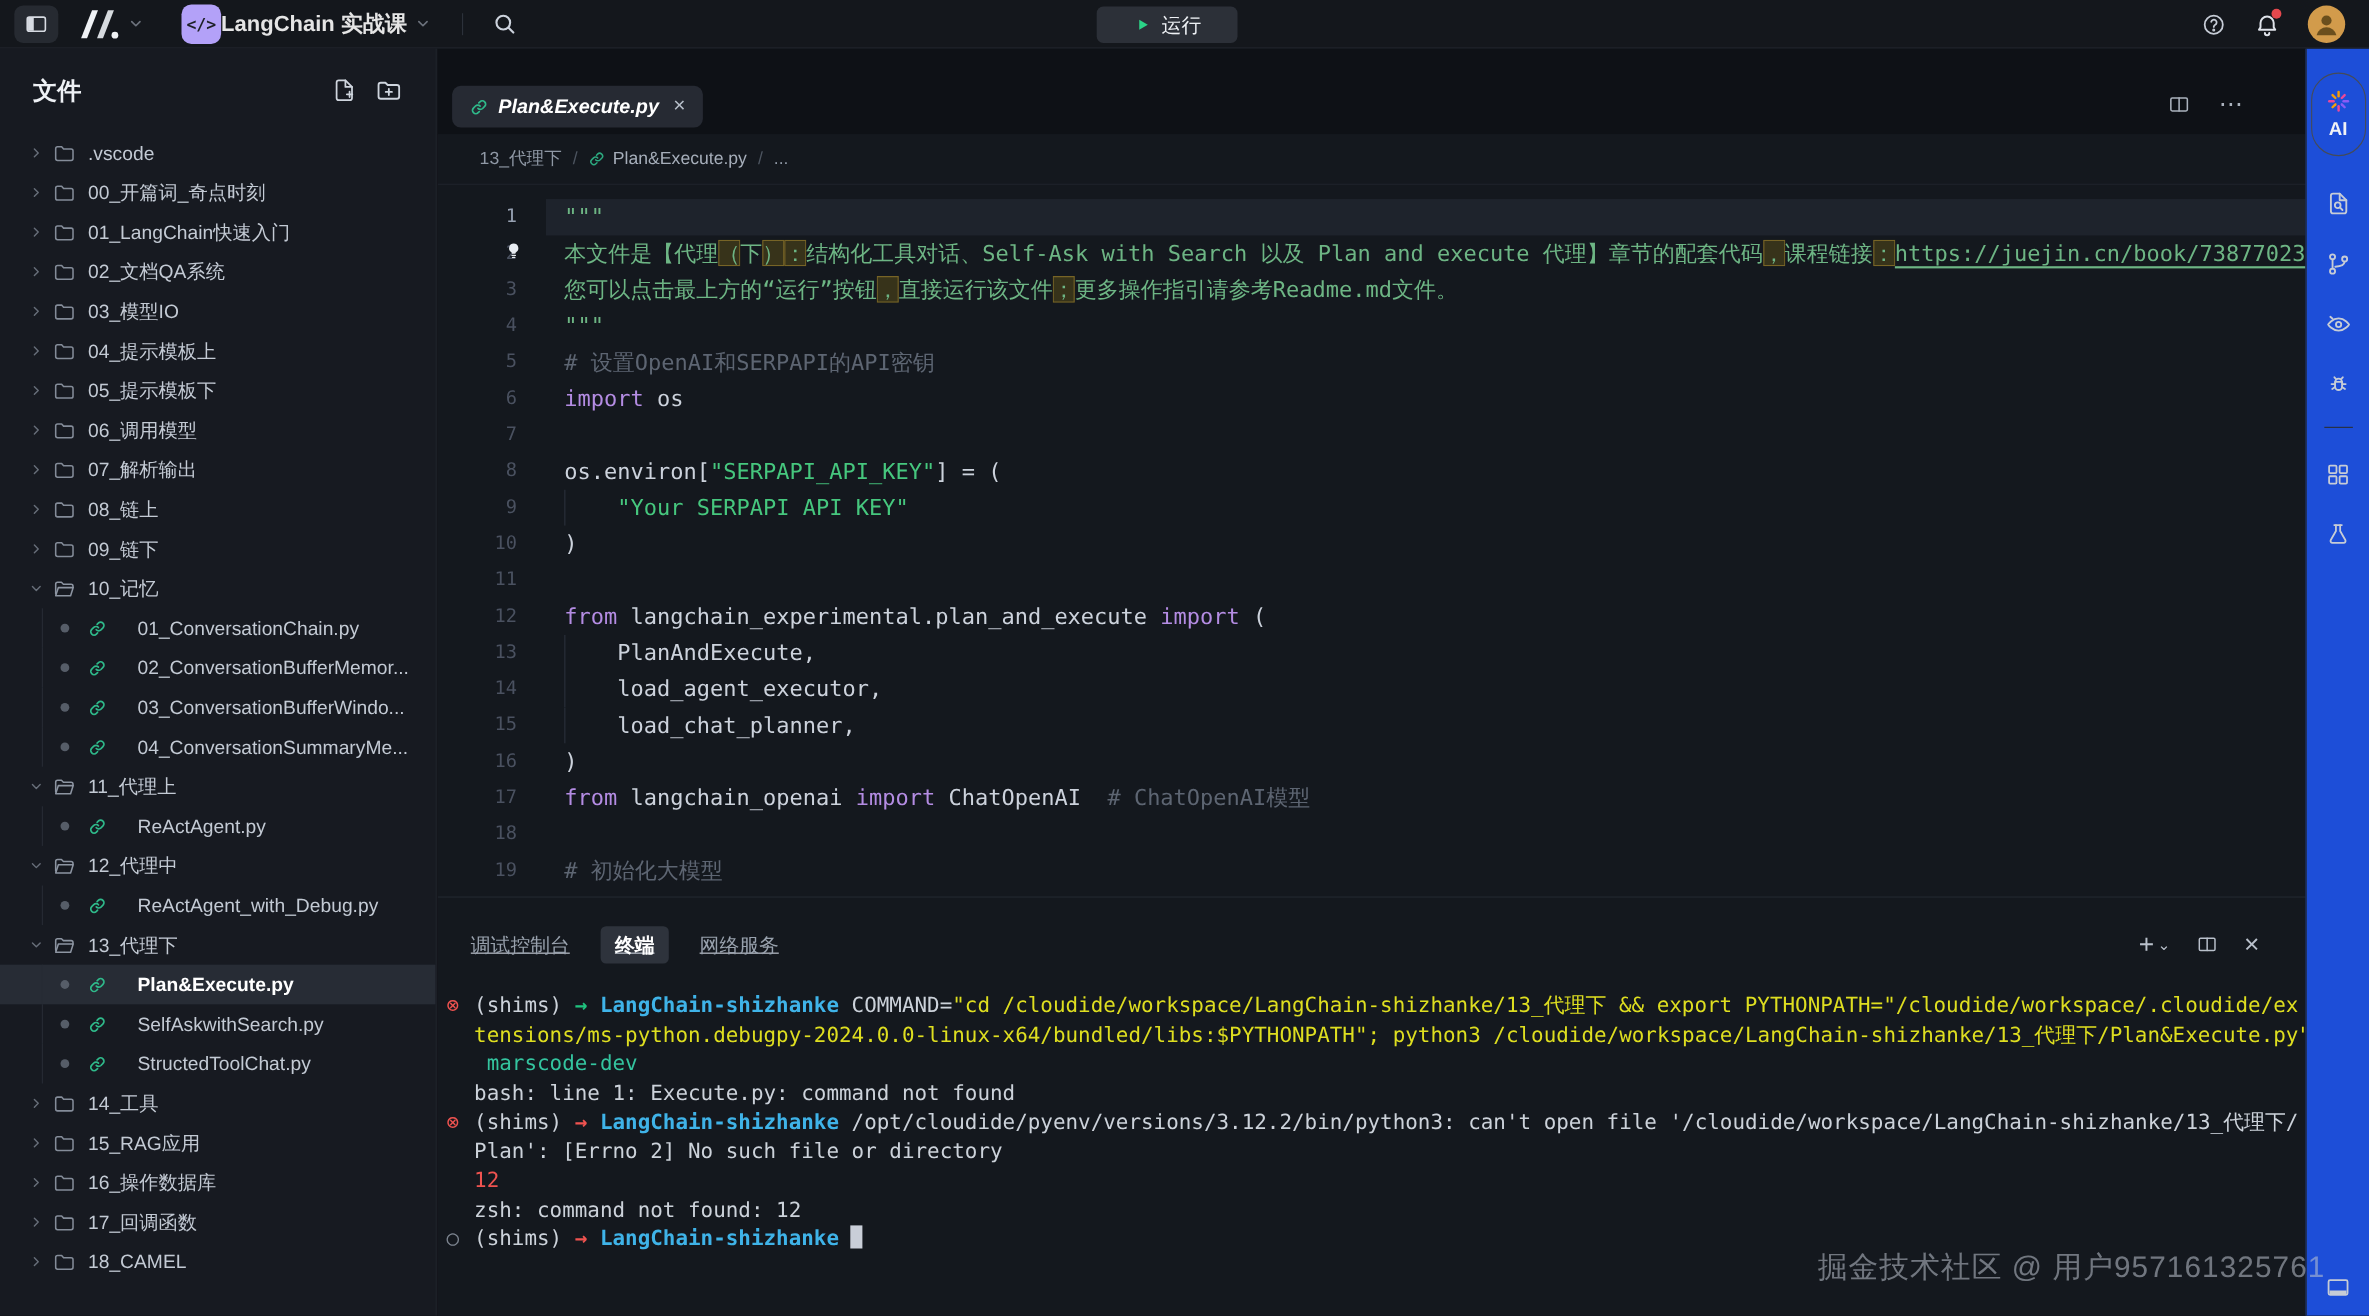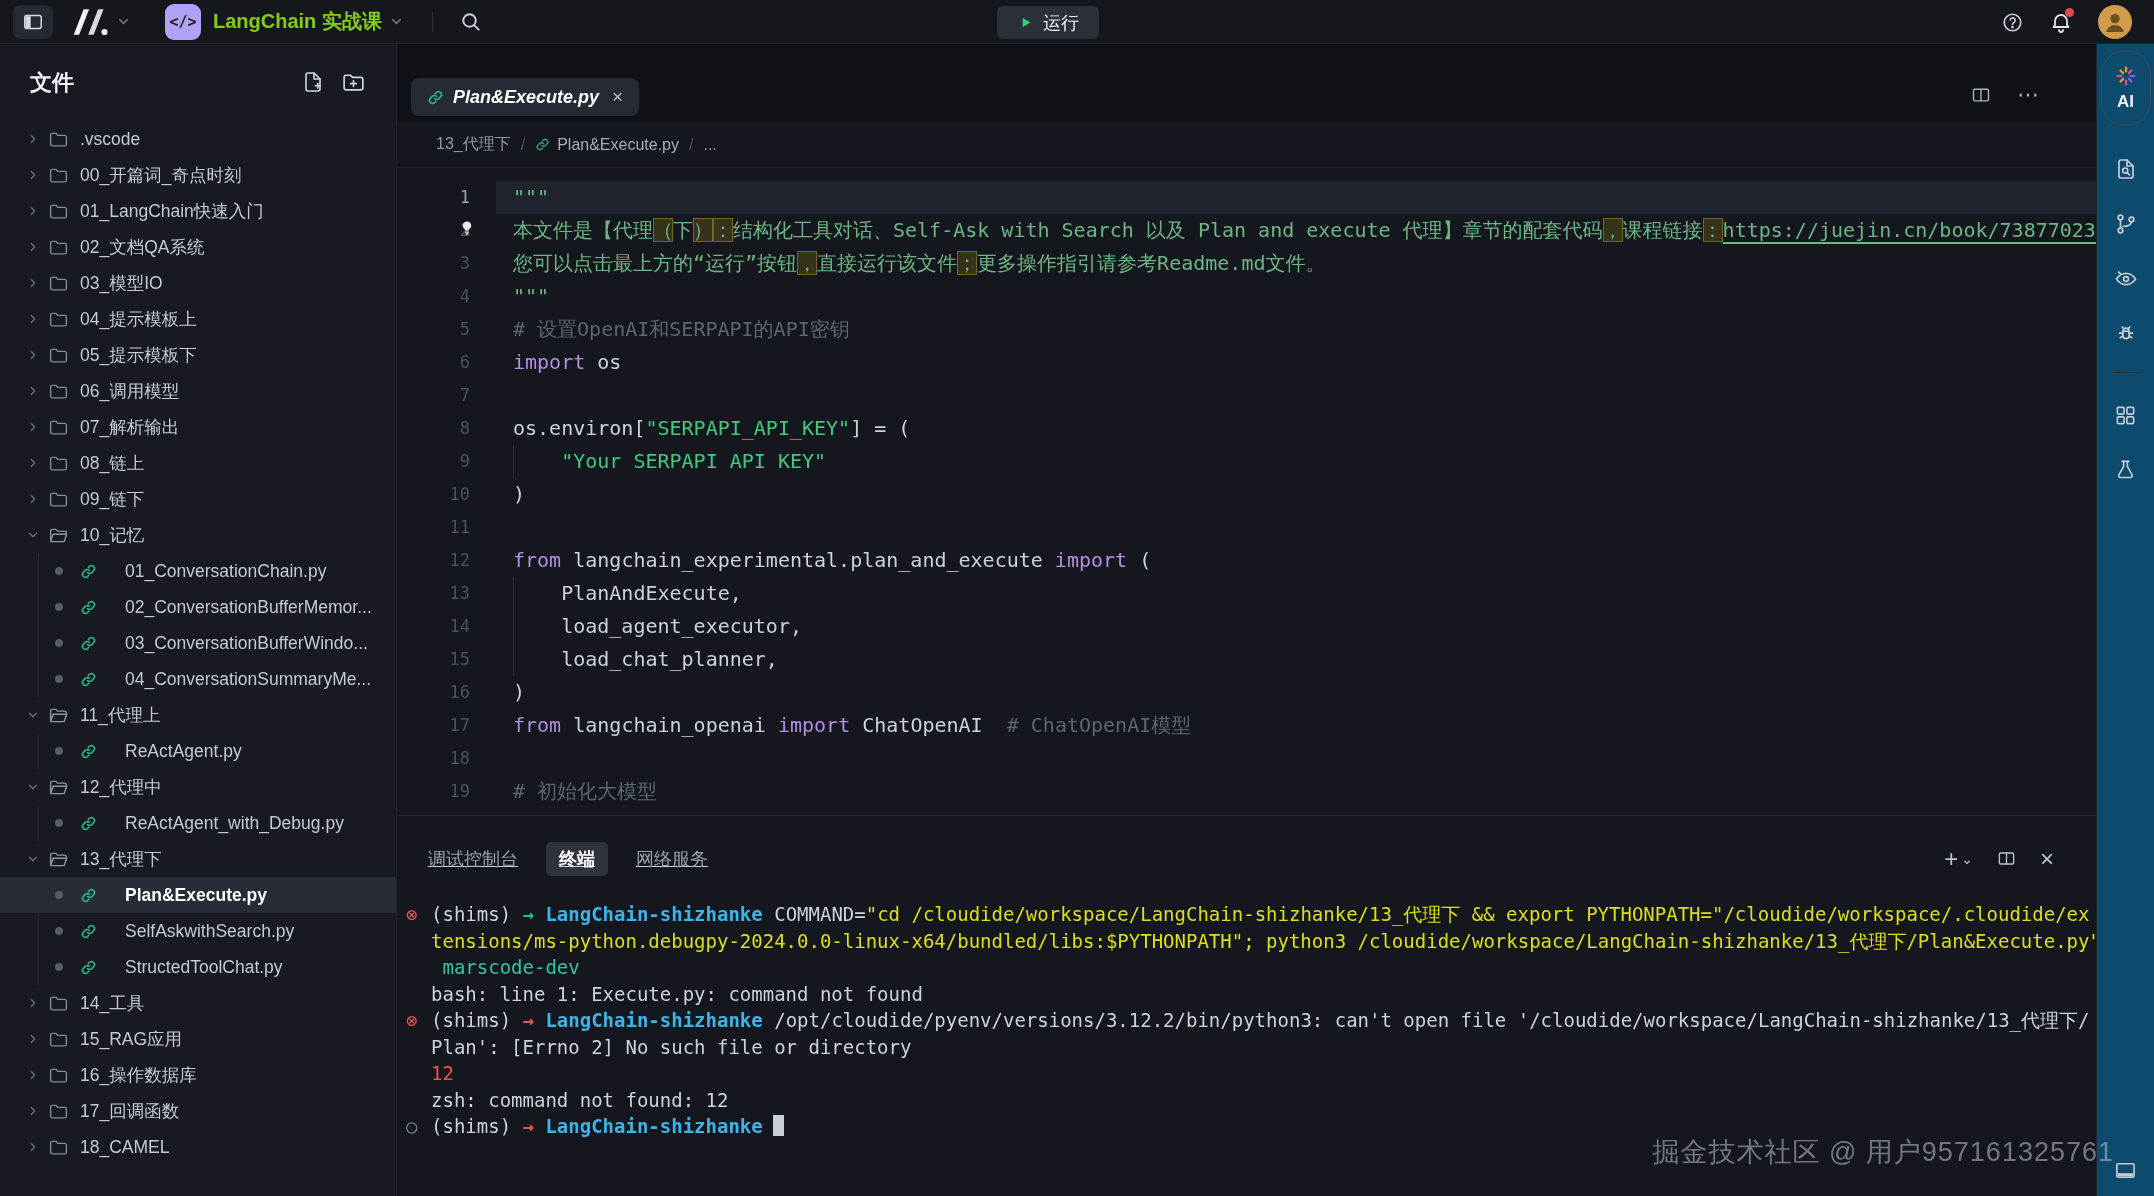--- a/index.html
+++ b/index.html
@@ -10,24 +10,24 @@
   
   .topbar { position:absolute; top:0; left:0; right:0; height:44px; background:#14171c;
     border-bottom:1px solid #20242c; display:flex; align-items:center; z-index:20; }
   .tb-toggle { margin-left:13px; width:40px; height:34px; border:none; border-radius:8px;
     background:#262a31; display:flex; align-items:center; justify-content:center; cursor:pointer; }
   .tb-logo { margin-left:18px; }
   .tb-chev { margin-left:7px; opacity:.75; }
   .tb-badge { margin-left:34px; width:36px; height:36px; border-radius:9px; background:#b3a1f8;
     display:flex; align-items:center; justify-content:center; color:#1d2026; font-weight:bold;
     font-family:"DejaVu Sans Mono", monospace; font-size:15px; }
-  .tb-title { margin-left:12px; font-size:20px; font-weight:bold; color:#84cc16; }
+  .tb-title { font-size:20px; font-weight:bold; color:#e5e5e5; }
   .tb-divider { width:1px; height:20px; background:#2c313a; margin-left:28px; }
   .tb-search { margin-left:26px; }
-  .run-btn { position:absolute; left:997px; top:6px; width:102px; height:33px; border:none;
+  .run-btn { position:absolute; left:997px; top:6px; width:128px; height:33px; border:none;
     border-radius:6px; background:#2c3038; color:#eef1f5; font-size:18px; display:flex;
     align-items:center; justify-content:center; gap:9px; cursor:pointer; font-family:inherit; }
   .tb-right { position:absolute; right:22px; top:0; height:44px; display:flex; align-items:center; gap:25px; }
   .bell-wrap { position:relative; }
   .bell-dot { position:absolute; top:-2px; right:-1px; width:9px; height:9px; border-radius:50%; background:#e5484d; }
   .avatar { width:34px; height:34px; border-radius:50%; background:#d29b4b; display:flex;
     align-items:center; justify-content:center; overflow:hidden; }
 
   
   .sidebar { position:absolute; top:44px; left:0; width:397px; bottom:0; background:#171a21;
@@ -90,21 +90,21 @@
     font-family:"DejaVu Sans Mono","DejaVu Sans", monospace; font-size:19px; }
   .pline { position:relative; height:26.5px; line-height:26.5px; white-space:pre; padding-left:33px; overflow:hidden; }
   .badge { position:absolute; left:8px; }
   .berr { color:#ef5350; } .bok { color:#7d8590; }
   .fg { color:#ccd2da; } .yel { color:#dede20; } .cyan { color:#3fb3e8; font-weight:bold; }
   .ag { color:#1fc27e; font-weight:bold; } .ar { color:#ef5350; font-weight:bold; }
   .teal { color:#34c49f; } .red { color:#ef5350; }
   .cursor { display:inline-block; width:11px; height:21px; background:#c9ced8; vertical-align:-3px; margin-left:10px; }
 
   
-  .rightbar { position:absolute; top:28px; right:0; width:58px; bottom:0; background:#0c4a6e;
+  .rightbar { position:absolute; top:44px; right:0; width:58px; bottom:0; background:#1d4ed8;
     border-left:1px solid #20242c; display:flex; flex-direction:column; align-items:center; z-index:5; }
   .ai-pill { margin-top:22px; width:50px; height:76px; border:1.5px solid #454b57; border-radius:26px;
     display:flex; flex-direction:column; align-items:center; justify-content:center; gap:4px; cursor:pointer; }
   .ai-label { color:#f0f2f6; font-weight:bold; font-size:17px; }
   .rb-icon { margin-top:31px; cursor:pointer; }
   .rb-div { margin-top:26px; width:26px; border-top:1px solid #2a2f38; }
   .rb-bottom { margin-top:auto; margin-bottom:14px; cursor:pointer; }
 
   .watermark { position:absolute; right:40px; bottom:26px; font-size:27px; letter-spacing:1px;
     color:rgba(190,197,208,.55); z-index:30; pointer-events:none; }

